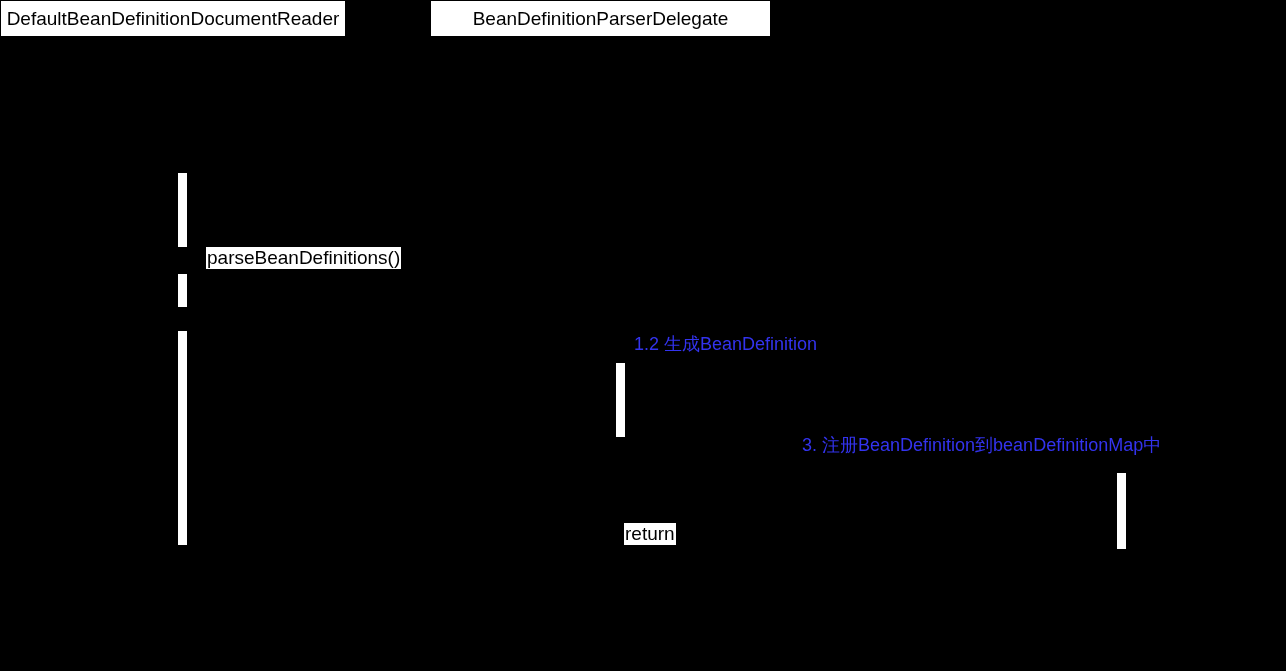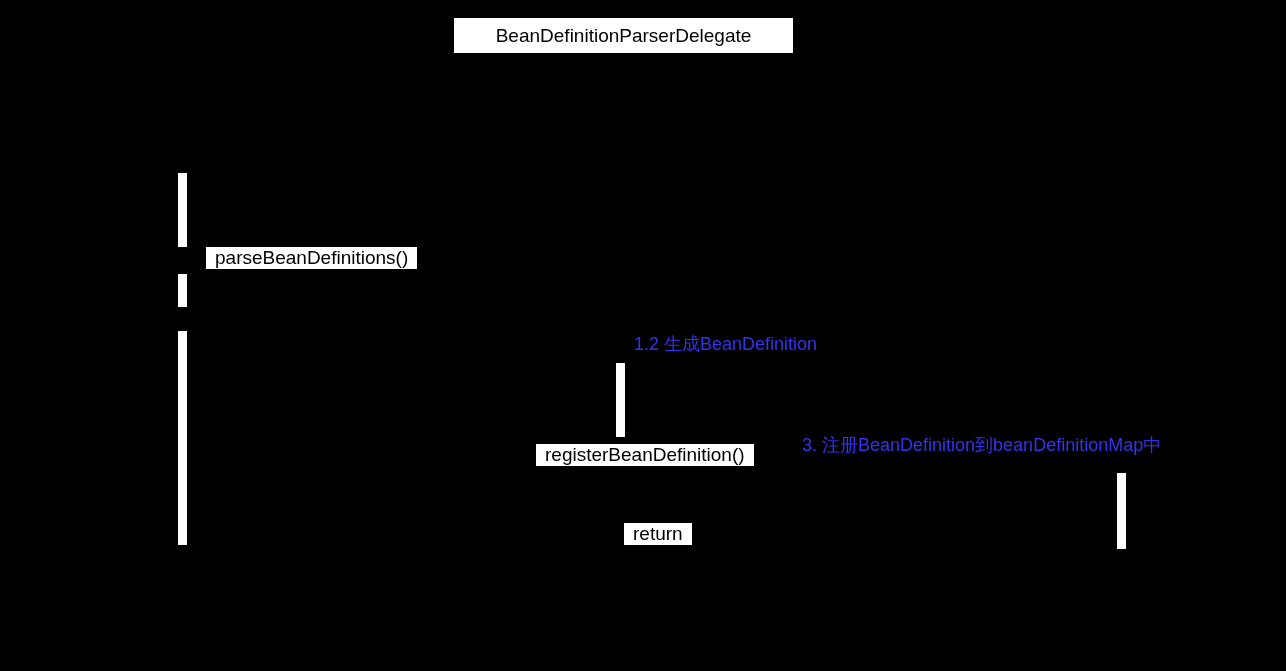--- a/index.html
+++ b/index.html
@@ -61,21 +61,21 @@
 
   
   .msg-label {
     position: absolute;
     background: #ffffff;
     color: #000000;
     font-size: 19px;
     font-family: "Liberation Sans", sans-serif;
     line-height: 1.15;
     white-space: nowrap;
-    padding: 0 9px;
+    padding: 0 1px;
   }
 
   
   .note {
     position: absolute;
     color: #3333ee;
     font-size: 18px;
     font-family: "Liberation Sans", sans-serif;
     white-space: nowrap;
     line-height: 1.15;
@@ -83,43 +83,45 @@
 </style>
 </head>
 <body>
 
 <div id="canvas">
 
   <div class="lifeline" style="left:182px; top:37px; height:623px;"></div>
   <div class="lifeline" style="left:620px; top:37px; height:623px;"></div>
   <div class="lifeline" style="left:1121px; top:37px; height:623px;"></div>
 
+  <div class="participant-box" style="left:0px; top:0px; width:346px; height:37px;">
+    <span class="participant-label">DefaultBeanDefinitionDocumentReader</span>
+  </div>
 
-  <div class="participant-box" style="left:453px; top:0px; width:341px; height:37px;margin-top:17px;">
+  <div class="participant-box" style="left:430px; top:0px; width:341px; height:37px;">
     <span class="participant-label">BeanDefinitionParserDelegate</span>
   </div>
 
 
   <div class="activation" style="left:177px; top:172px; width:11px; height:76px;"></div>
   <div class="activation" style="left:177px; top:273px; width:11px; height:35px;"></div>
   <div class="activation" style="left:177px; top:330px; width:11px; height:216px;"></div>
   <div class="activation" style="left:615px; top:362px; width:11px; height:76px;"></div>
   <div class="activation" style="left:1116px; top:472px; width:11px; height:78px;"></div>
 
   <div class="msg-line" style="left:188px; top:358px; width:427px;"></div>
   <div class="msg-line" style="left:188px; top:437px; width:427px;"></div>
   <div class="msg-line" style="left:188px; top:470px; width:928px;"></div>
   <div class="msg-line" style="left:188px; top:549px; width:928px;"></div>
 
   <div class="msg-label" style="left:206px; top:247px;">parseBeanDefinitions()</div>
 
 
 
 
-  <div class="msg-label" style="left:536px; top:444px;">registerBeanDefinition()</div>
 
   <div class="msg-label" style="left:624px; top:523px;">return</div>
 
   <div class="note" style="left:634px; top:334px;">1.2 生成BeanDefinition</div>
 
   <div class="note" style="left:761px; top:435px;margin-left:41px;">3. 注册BeanDefinition到beanDefinitionMap中</div>
 
 </div>
 
 </body></html>

